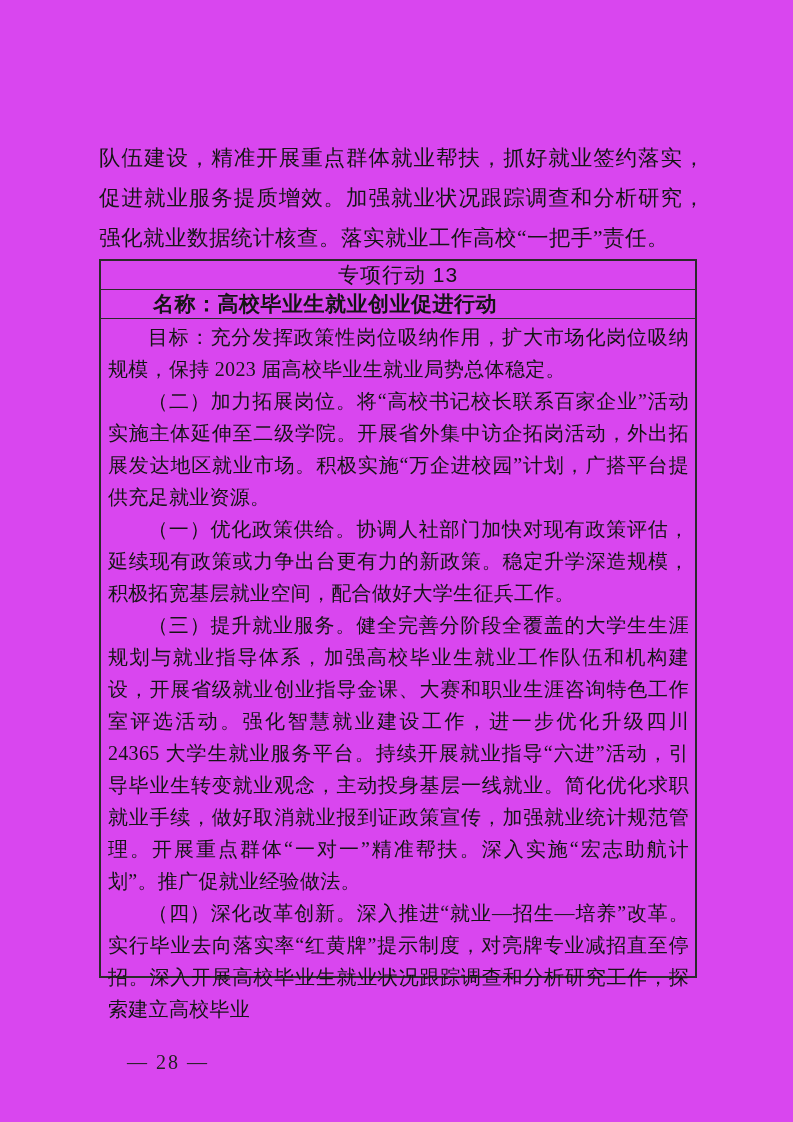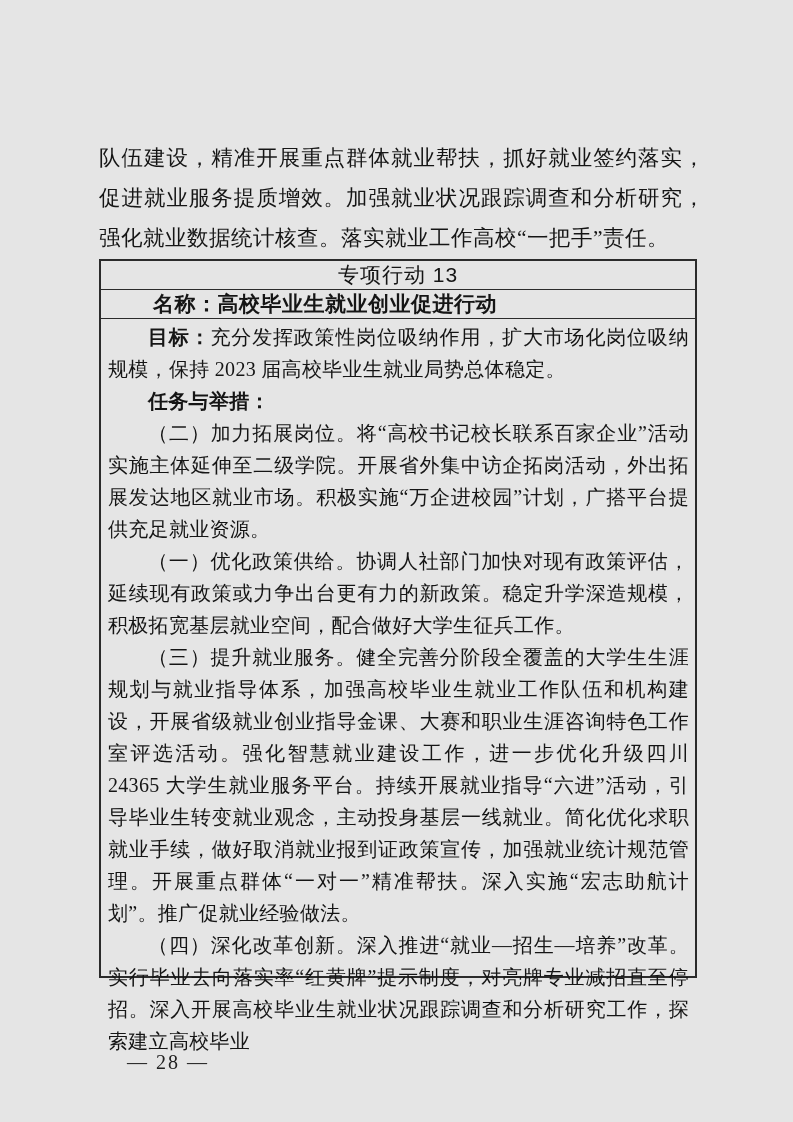--- a/index.html
+++ b/index.html
@@ -4,21 +4,21 @@
 <style>
   html, body {
     margin: 0;
     padding: 0;
     background: #ffffff;
   }
   .page {
     position: relative;
     width: 793px;
     height: 1122px;
-    background: #e5e5e5;
+    background: #d946ef;
     color: #151515;
     font-family: "Liberation Serif", serif;
     overflow: hidden;
   }
   
   .intro {
     position: absolute;
     left: 99px;
     top: 138px;
     width: 606px;
@@ -72,21 +72,21 @@
     line-height: 32px;
     text-align: justify;
     letter-spacing: 0.3px;
   }
   .para {
     margin: 0;
     text-indent: 2em;
   }
   .lbl {
     font-family: "Liberation Sans", sans-serif;
-    font-weight: 700;
+    font-weight: 400;
   }
   
   .footer {
     position: absolute;
     left: 127px;
     top: 1003px;
     font-size: 20px;
     letter-spacing: 2px;
     color: #222222;
     margin-top: 48px;
@@ -106,21 +106,20 @@
     </div>
 
     <div class="tbl-row row-name">
       <span>名称：高校毕业生就业创业促进行动</span>
     </div>
 
     <div class="tbl-row row-body">
 
       <p class="para"><span class="lbl">目标：</span><span>充分发挥政策性岗位吸纳作用，扩大市场化岗位吸纳规模，保持 2023 届高校毕业生就业局势总体稳定。</span></p>
 
-      <p class="para"><span class="lbl">任务与举措：</span></p>
 
       <p class="para">（二）加力拓展岗位。将“高校书记校长联系百家企业”活动实施主体延伸至二级学院。开展省外集中访企拓岗活动，外出拓展发达地区就业市场。积极实施“万企进校园”计划，广搭平台提供充足就业资源。</p>
 
       <p class="para">（一）优化政策供给。协调人社部门加快对现有政策评估，延续现有政策或力争出台更有力的新政策。稳定升学深造规模，积极拓宽基层就业空间，配合做好大学生征兵工作。</p>
 
       <p class="para">（三）提升就业服务。健全完善分阶段全覆盖的大学生生涯规划与就业指导体系，加强高校毕业生就业工作队伍和机构建设，开展省级就业创业指导金课、大赛和职业生涯咨询特色工作室评选活动。强化智慧就业建设工作，进一步优化升级四川 24365 大学生就业服务平台。持续开展就业指导“六进”活动，引导毕业生转变就业观念，主动投身基层一线就业。简化优化求职就业手续，做好取消就业报到证政策宣传，加强就业统计规范管理。开展重点群体“一对一”精准帮扶。深入实施“宏志助航计划”。推广促就业经验做法。</p>
 
       <p class="para">（四）深化改革创新。深入推进“就业—招生—培养”改革。实行毕业去向落实率“红黄牌”提示制度，对亮牌专业减招直至停招。深入开展高校毕业生就业状况跟踪调查和分析研究工作，探索建立高校毕业</p>
 
     </div>

